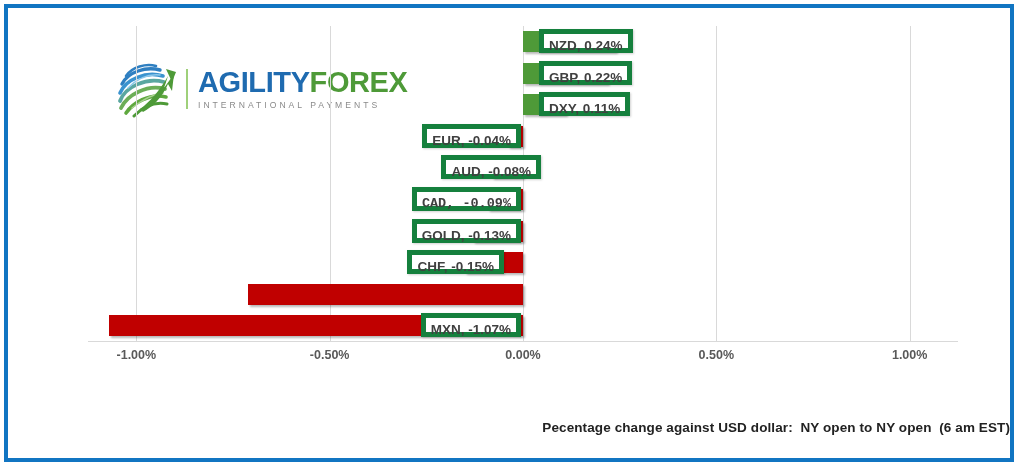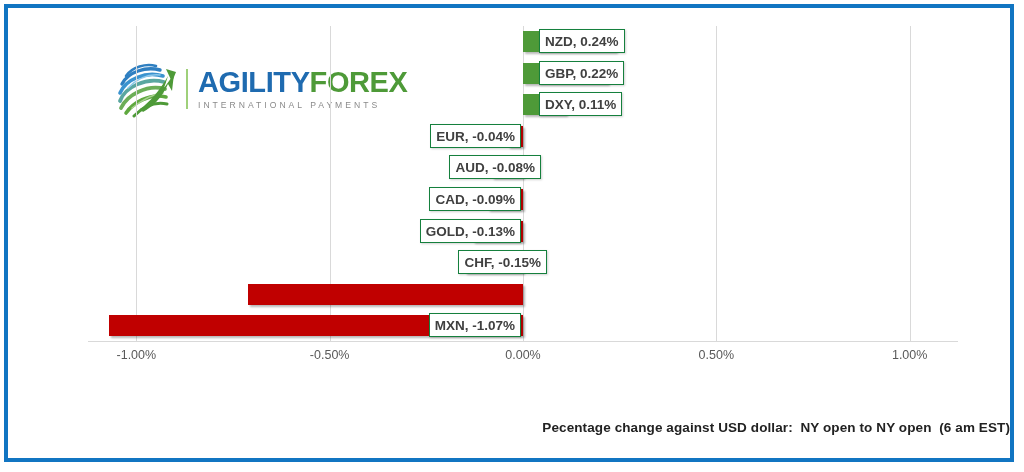--- a/index.html
+++ b/index.html
@@ -39,37 +39,37 @@
     top:5px;
     box-shadow:1.5px 1.5px 2px rgba(0,0,0,0.28);
   }
   .bar.pos{background:#4e9a38;}
   .bar.neg{background:#c00000;}
   .dlabel{
     position:absolute;
     top:3px;
     height:24px;
     line-height:24px;
-    border:1px solid #15803d;
+    border:5px solid #15803d;
     background:#ffffff;
     color:#404040;
     font-size:13.5px;
     font-weight:bold;
     padding:0 5px;
     box-sizing:border-box;
     white-space:nowrap;
     box-shadow:1px 1px 2px rgba(0,0,0,0.18);
   }
   
   .tick{
     position:absolute;
     top:340px;              
     font-size:12.5px;
     color:#595959;
-    font-weight:normal;
+    font-weight:bold;
     transform:translateX(-50%);
     white-space:nowrap;
   }
   
   #caption{
     position:absolute;
     left:0;right:0;
     top:412px;
     text-align:right;
     font-size:13.5px;
@@ -158,29 +158,29 @@
         <div class="row" style="top: 94.8px; height: 31.6px;">
           <div class="bar neg" style="left: 419.533px; width: 15.4667px;"></div>
           <div class="dlabel" style="right: 437px;">EUR, -0.04%</div>
         </div>
         <div class="row" style="top: 126.4px; height: 31.6px;">
           <div class="bar neg" style="left: 404.067px; width: 30.9333px;"></div>
           <div class="dlabel" style="right: 417px;">AUD, -0.08%</div>
         </div>
         <div class="row" style="top: 158px; height: 31.6px;">
           <div class="bar neg" style="left: 400.2px; width: 34.8px;"></div>
-          <div class="dlabel" style="right: 437px;">CAD, -0.09%</div>
+          <div class="dlabel" style="right: 437px; font-family: Liberation Mono, monospace;">CAD, -0.09%</div>
         </div>
         <div class="row" style="top: 189.6px; height: 31.6px;">
           <div class="bar neg" style="left: 384.733px; width: 50.2667px;"></div>
           <div class="dlabel" style="right: 437px;">GOLD, -0.13%</div>
         </div>
         <div class="row" style="top: 221.2px; height: 31.6px;">
           <div class="bar neg" style="left: 377px; width: 58px;"></div>
-          <div class="dlabel" style="right: 411px;">CHF, -0.15%</div>
+          <div class="dlabel" style="right: 454px;">CHF, -0.15%</div>
         </div>
         <div class="row" style="top: 252.8px; height: 31.6px;">
           <div class="bar neg" style="left: 160.467px; width: 274.533px;"></div>
         </div>
         <div class="row" style="top: 284.4px; height: 31.6px;">
           <div class="bar neg" style="left: 21.2667px; width: 413.733px;"></div>
           <div class="dlabel" style="right: 437px;">MXN, -1.07%</div>
         </div>
       </div>
   </div>

